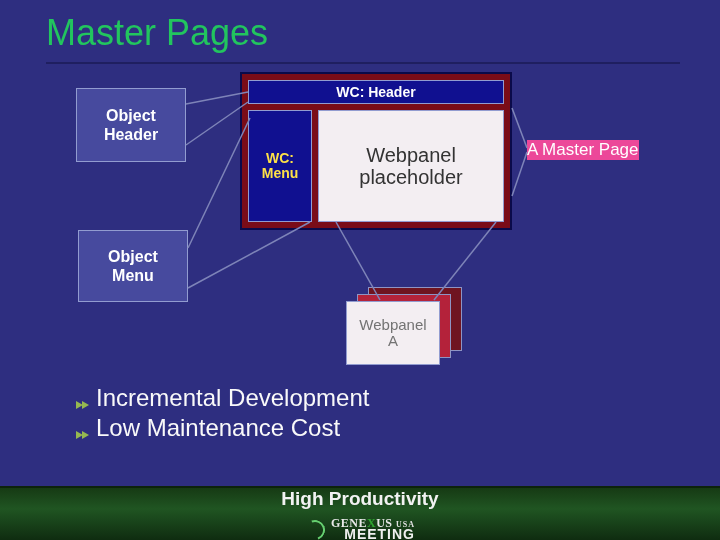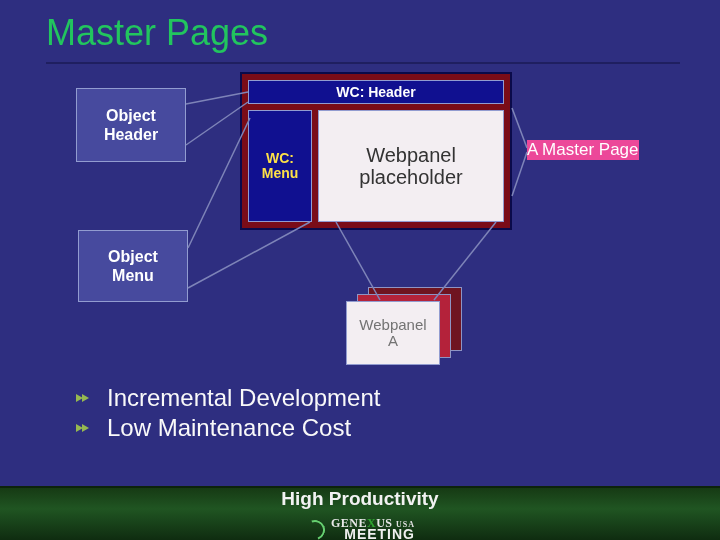--- a/index.html
+++ b/index.html
@@ -163,22 +163,22 @@
   
   .bullets {
     position: absolute;
     left: 76px;
     top: 384px;
     font-size: 24px;
     color: #f9f9f9;
   }
   .bullet-row {
     display: flex;
-    align-items: center;
-    gap: 17px;
+    align-items: flex-end;
+    gap: 6px;
     margin-bottom: 2px;
   }
   .bullet-icon {
     width: 14px;
     height: 14px;
     position: relative;
     flex-shrink: 0;
   }
   .bullet-icon::before {
     content: "";

